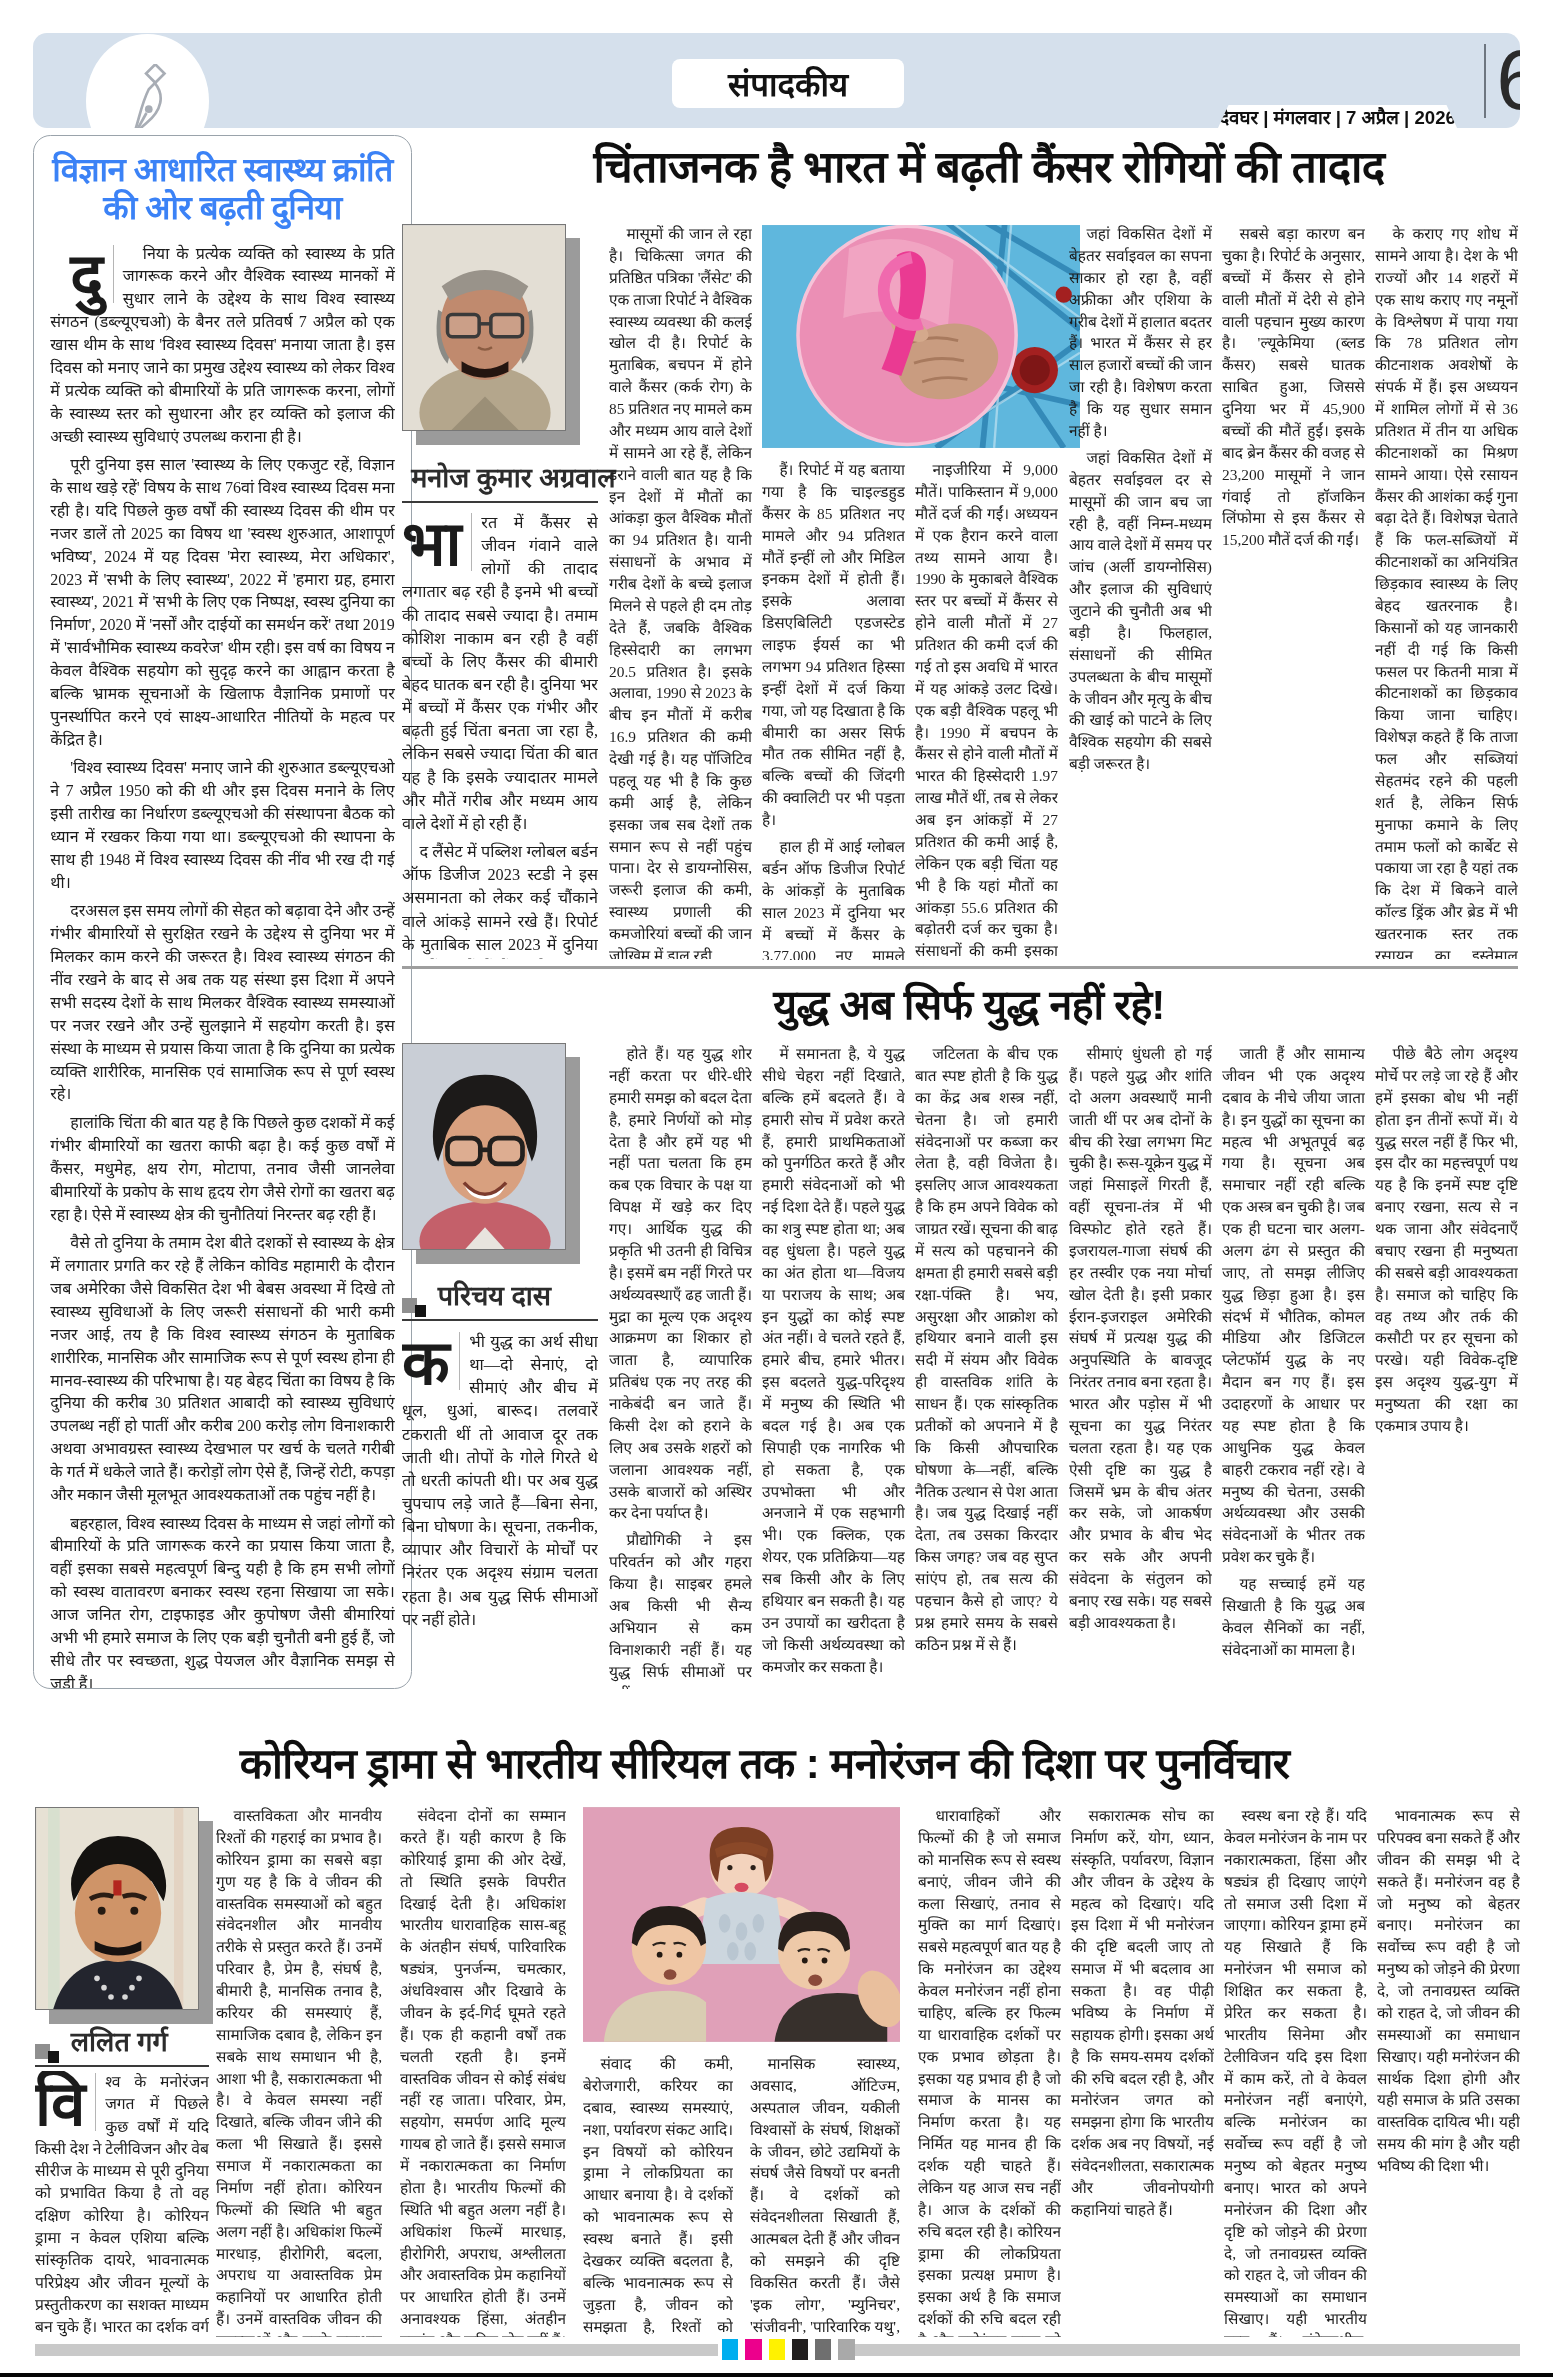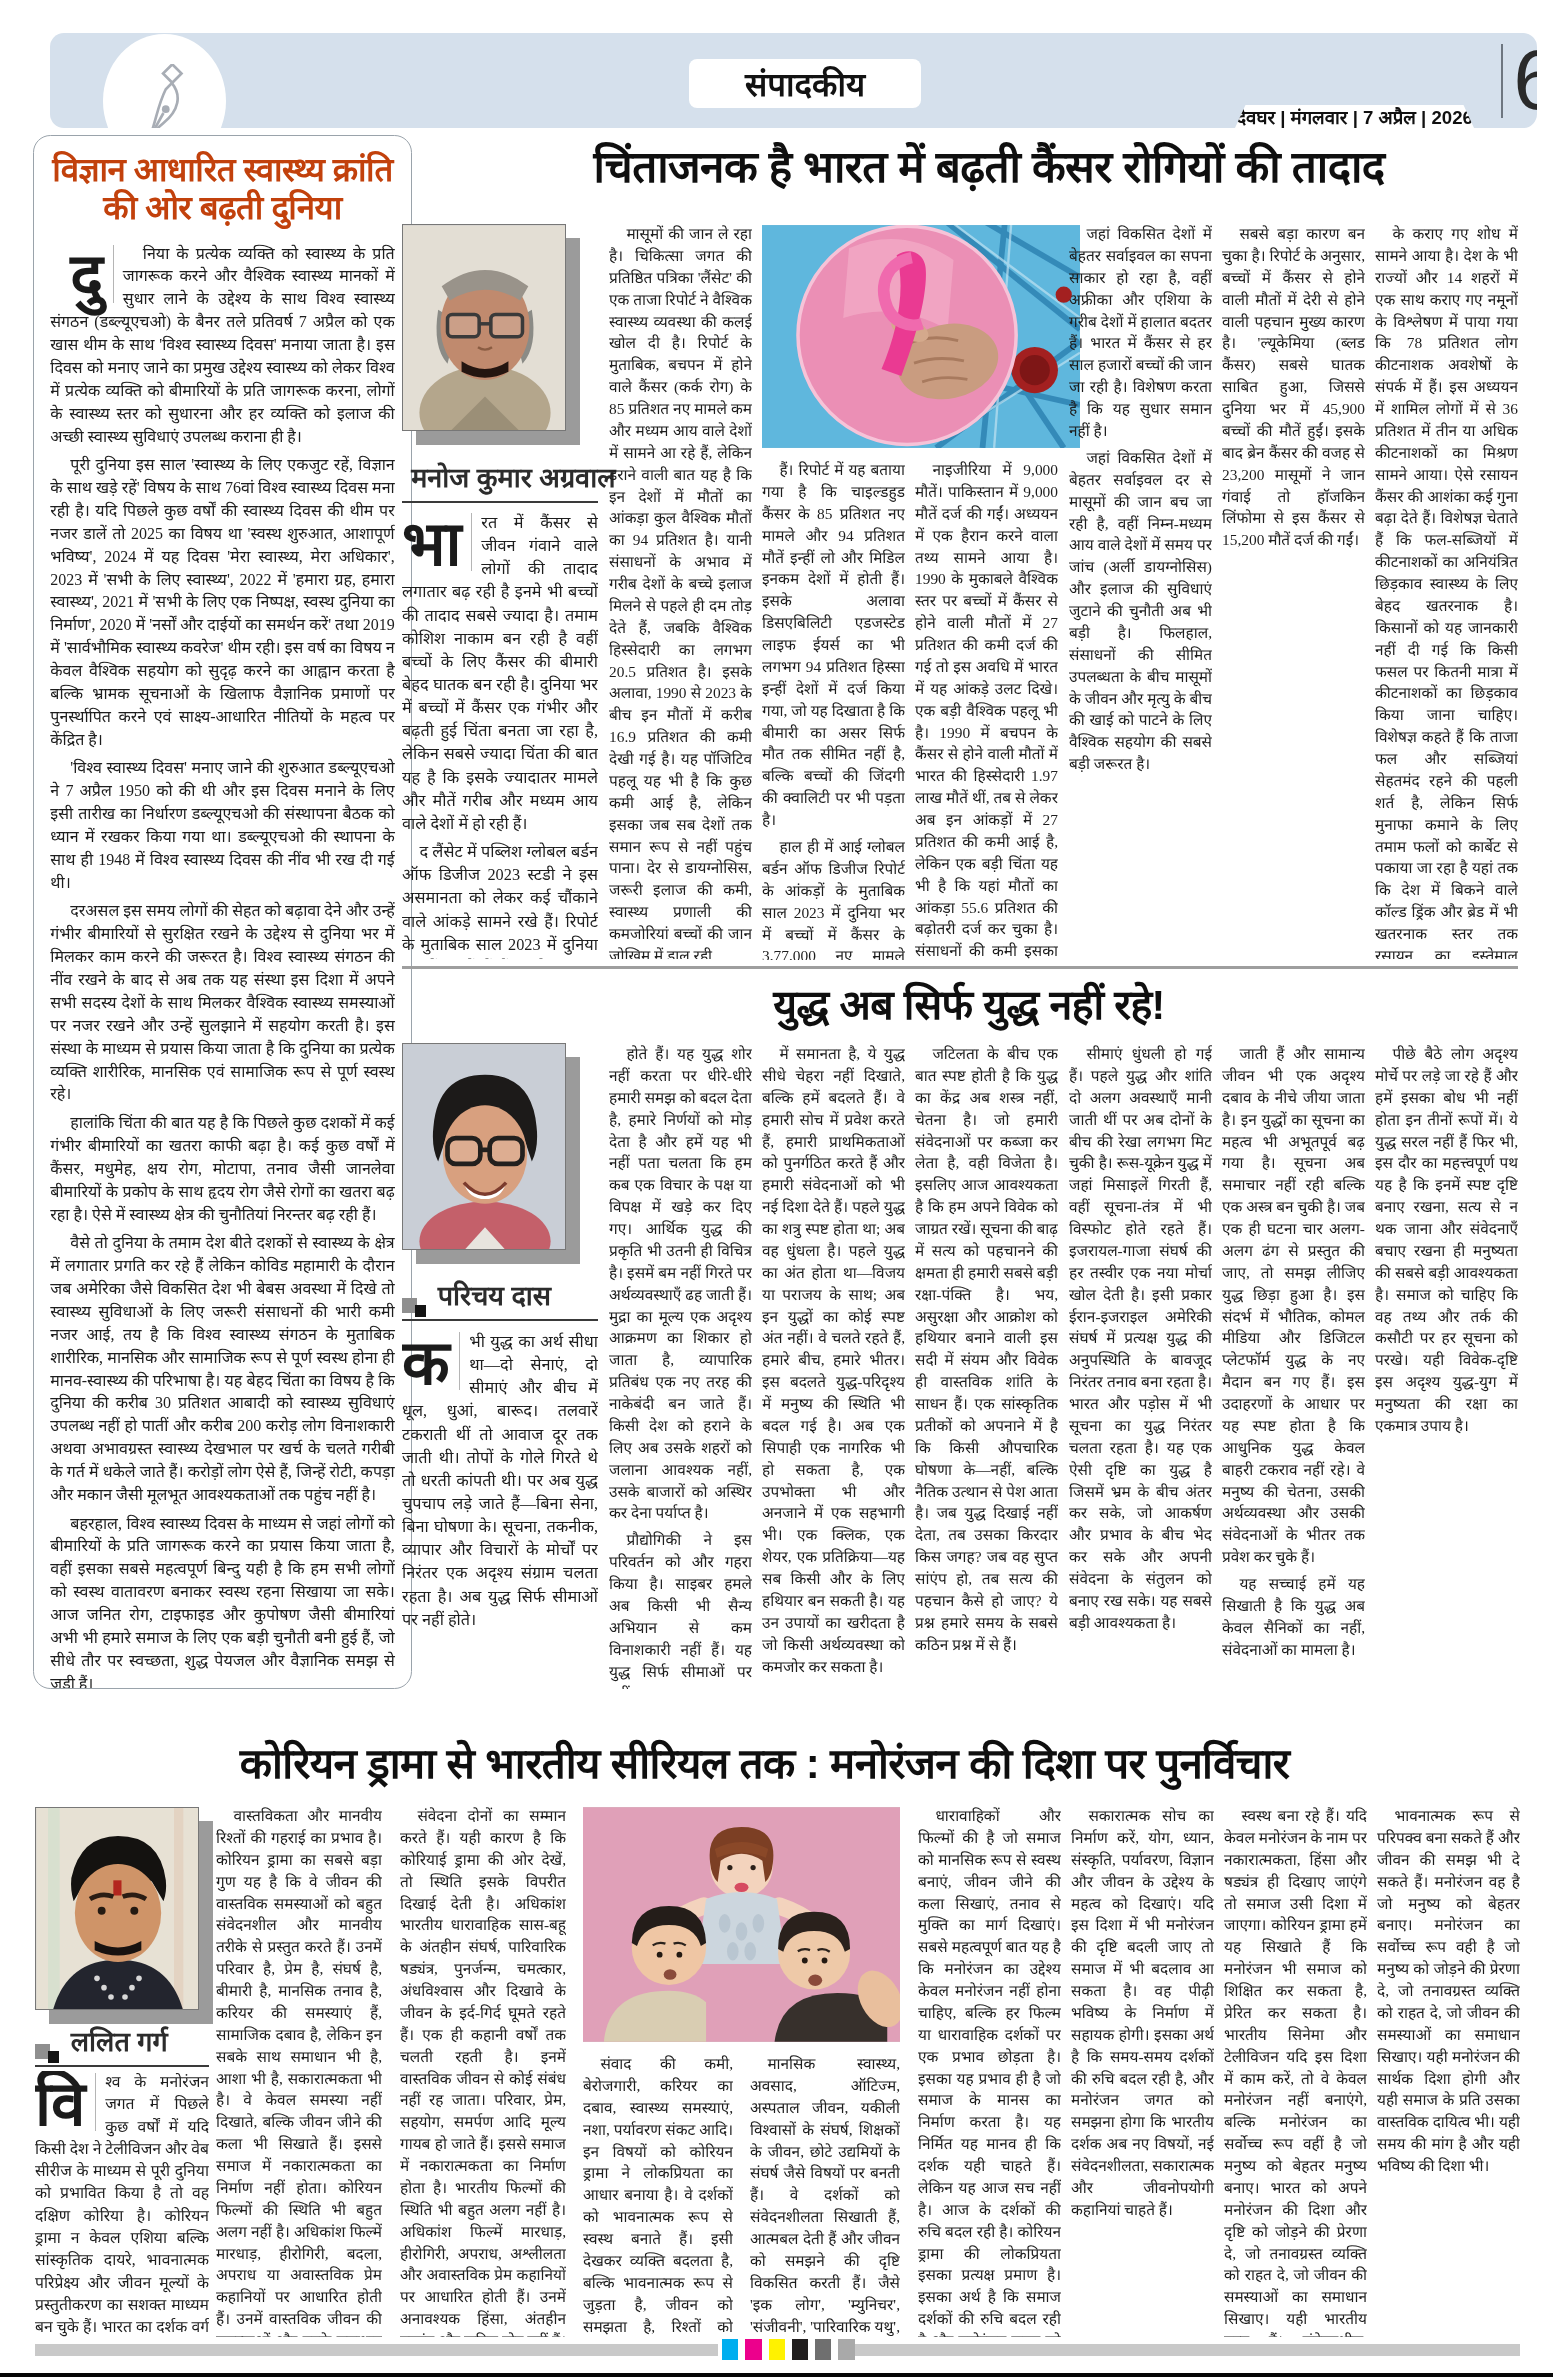--- a/index.html
+++ b/index.html
@@ -1,32 +1,32 @@
 <!DOCTYPE html>
 <html style="font-size:9.3px"><head>
 <meta charset="utf-8">
 <style>
   *{margin:0;padding:0;box-sizing:border-box}
   html,body{background:#fff}
   body{width:1553px;height:2377px;position:relative;font-family:"Liberation Serif",serif;color:#1a1a1a;overflow:hidden}
   
-  .band{position:absolute;left:50px;top:33px;width:1487px;height:95px;background:#d5e0ec;border-radius:14px;overflow:hidden}
+  .band{position:absolute;left:33px;top:33px;width:1487px;height:95px;background:#d5e0ec;border-radius:14px;overflow:hidden}
   .pen-circle{position:absolute;left:53px;top:1.2px;width:123px;height:134px;background:#fff;border-radius:50%;display:flex;align-items:center;justify-content:center}
   .section-pill{position:absolute;left:639px;top:25.6px;width:232px;height:49px;background:#fff;border-radius:8.1px;display:flex;align-items:center;justify-content:center}
   .section-pill span{font-family:"Liberation Sans",sans-serif;font-weight:bold;font-size:33px;color:#121212}
   .mast{position:absolute;left:1167px;top:4.6px;width:273px;text-align:center}
   .mast .title{font-family:"Liberation Sans",sans-serif;font-weight:bold;font-size:50px;color:#121212;letter-spacing:-1.2px}
   .mast .site{font-family:"Liberation Sans",sans-serif;font-size:17.4px;color:#222;margin-top:1.2px}
   .edition{position:absolute;left:1185px;top:72px;width:239px;height:23px;background:#fff;clip-path:polygon(10.5px 0,calc(100% - 10.5px) 0,100% 100%,0 100%);display:flex;align-items:center;justify-content:center}
   .edition span{font-family:"Liberation Sans",sans-serif;font-weight:bold;font-size:18.6px;color:#111}
   .vdiv{position:absolute;left:1451px;top:10.5px;width:1.7px;height:74px;background:#6e7680}
   .pagenum{position:absolute;left:1456px;top:3.5px;width:62px;text-align:center;font-family:"Liberation Sans",sans-serif;font-size:85px;color:#2a2a2a;line-height:1}
   
   .box1{position:absolute;left:33px;top:135px;width:379px;height:1554px;border:1.7px solid #9aa3ab;border-radius:17.4px;padding:15px 16.3px;overflow:hidden}
-  .box1 .hl{font-family:"Liberation Sans",sans-serif;font-weight:bold;font-size:33px;line-height:1.16;text-align:center;color:#c2410c;margin-bottom:15px;letter-spacing:-0.6px}
+  .box1 .hl{font-family:"Liberation Sans",sans-serif;font-weight:bold;font-size:33px;line-height:1.16;text-align:center;color:#3b82f6;margin-bottom:15px;letter-spacing:-0.6px}
   .box1 .bodytxt{font-size:16px;line-height:1.43;text-align:justify;color:#1d1d1d}
   .box1 .bodytxt p{margin-bottom:5.8px;text-indent:20px}
   
   .col{position:absolute;font-size:15.4px;line-height:1.42;text-align:justify;overflow:hidden;color:#1d1d1d}
   .col p{margin:0 0 5.2px 0;text-indent:17.4px}
   .col p.lead{text-indent:0}
   .dropcap{float:left;font-family:"Liberation Sans",sans-serif;font-weight:bold;font-size:62px;line-height:.8;padding:5.8px 9.3px 2.3px 0;margin:2.3px 9.3px 1.2px 0;border-right:1.7px solid #b5b5b5;color:#1b1b1b}
   .headline{position:absolute;font-family:"Liberation Sans",sans-serif;font-weight:bold;color:#0f0f0f;text-align:center;line-height:1.08;letter-spacing:-0.6px}
   .photo{position:absolute;overflow:hidden;border:0.6px solid #777;background:#ccc}
   .shadow{position:absolute;background:#9b9b9b}

